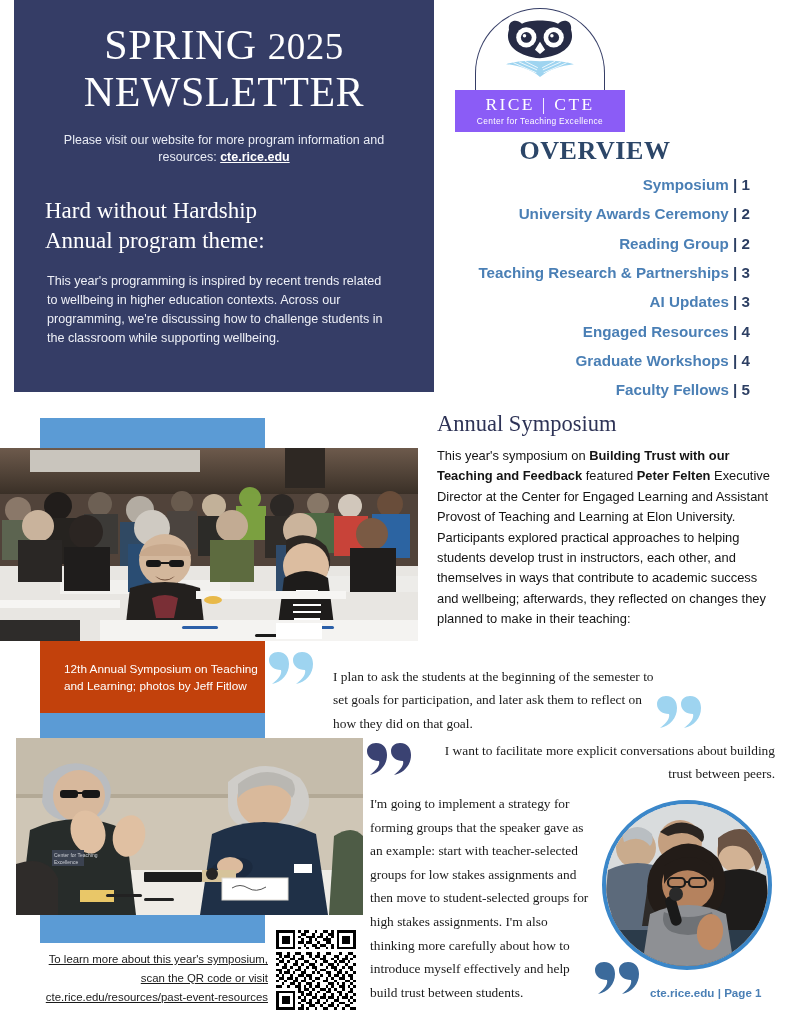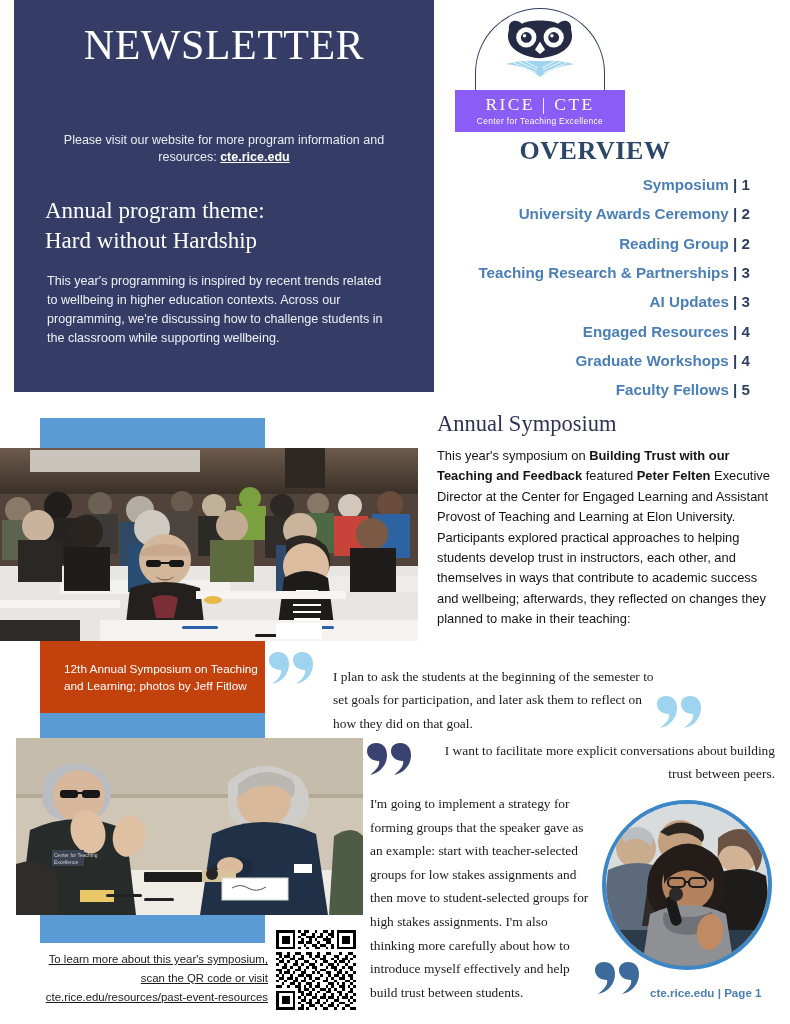--- a/index.html
+++ b/index.html
@@ -242,30 +242,34 @@
   }
 </style>
 </head>
 <body>
 
 <div id="page">
 
   <div class="navy-panel"></div>
 
   <div class="masthead">
+    <span class="line">
+      <span>SPRING</span>
+      <span class="yr">2025</span>
+    </span>
     <span class="line">NEWSLETTER</span>
   </div>
 
   <div class="mast-sub">
     <span>Please visit our website for more program information and resources: </span><a href="#">cte.rice.edu</a>
   </div>
 
   <div class="theme-title">
+    <div>Hard without Hardship</div>
     <div>Annual program theme:</div>
-    <div>Hard without Hardship</div>
   </div>
 
   <div class="theme-body">This year's programming is inspired by recent trends related to wellbeing in higher education contexts. Across our programming, we're discussing how to challenge students in the classroom while supporting wellbeing.</div>
 
   <div class="logo-wrap">
     <div class="logo-dome"></div>
     <svg class="logo-owl" viewBox="0 0 110 86">
 
       <path d="M12 16 C10 4, 22 0, 30 8 C40 2, 70 2, 80 8 C88 0, 100 4, 98 16
                C104 34, 92 52, 55 56 C18 52, 6 34, 12 16 Z" fill="#262b45"></path>

